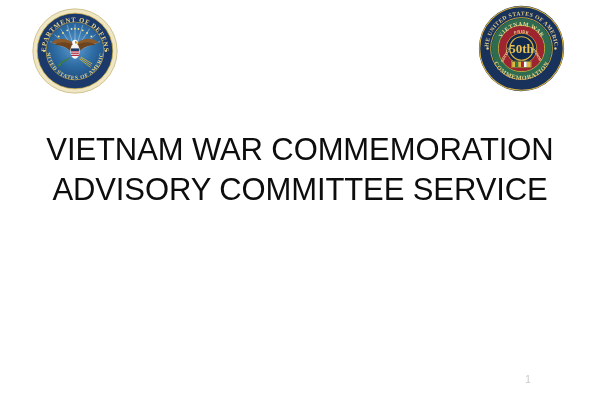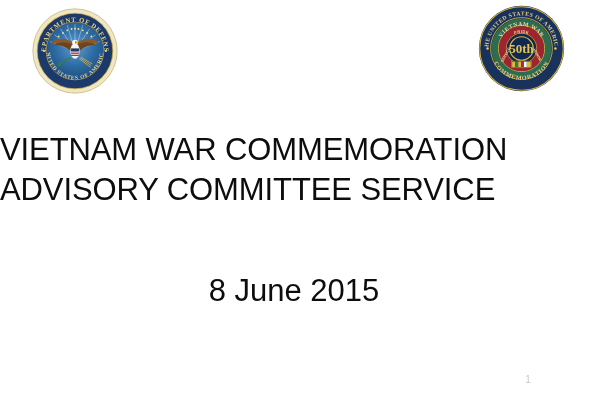--- a/index.html
+++ b/index.html
@@ -43,20 +43,21 @@
     width: 100%;
     height: 100%;
   }
 
   
   .title-block {
     position: absolute;
     left: 0;
     top: 130px;
     width: 600px;
+    text-align: center;
   }
   .title-line {
     font-size: 31px;
     line-height: 40px;
     font-weight: 400;
     color: #0d0d0d;
     letter-spacing: -0.1px;
     white-space: nowrap;
   }
 
@@ -230,19 +231,16 @@
       <circle cx="11" cy="50" r="1.4" fill="#e6cd86"></circle>
       <circle cx="89" cy="50" r="1.4" fill="#e6cd86"></circle>
     </svg>
   </div>
 
   <div class="title-block">
     <div class="title-line">VIETNAM WAR COMMEMORATION</div>
     <div class="title-line">ADVISORY COMMITTEE SERVICE</div>
   </div>
 
-  <div class="date-block">
-    <div class="date-line">8 June 2015</div>
-  </div>
 
   <div class="page-number">1</div>
 
 </div>
 
 </body></html>

